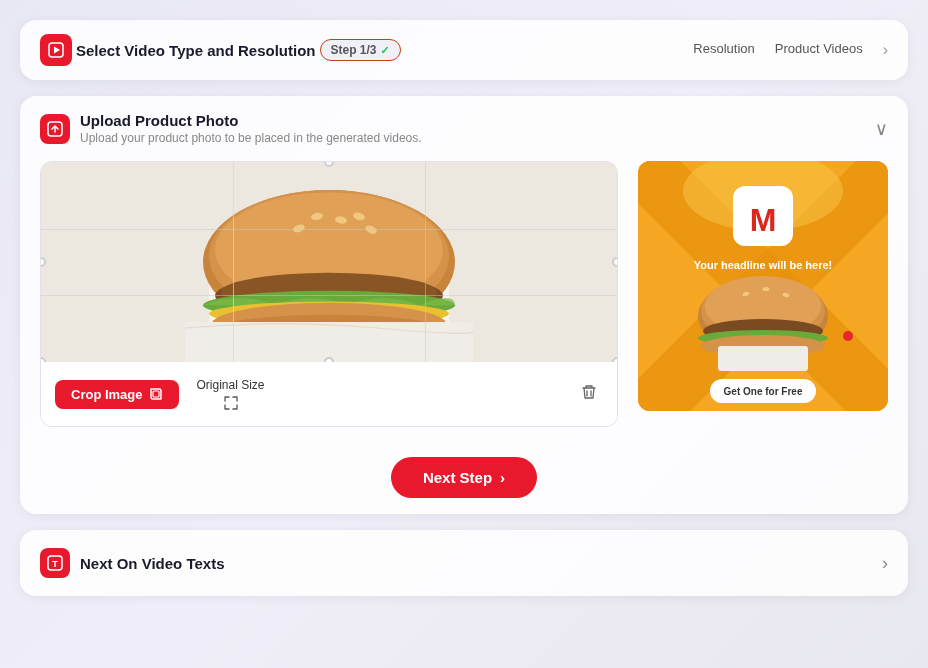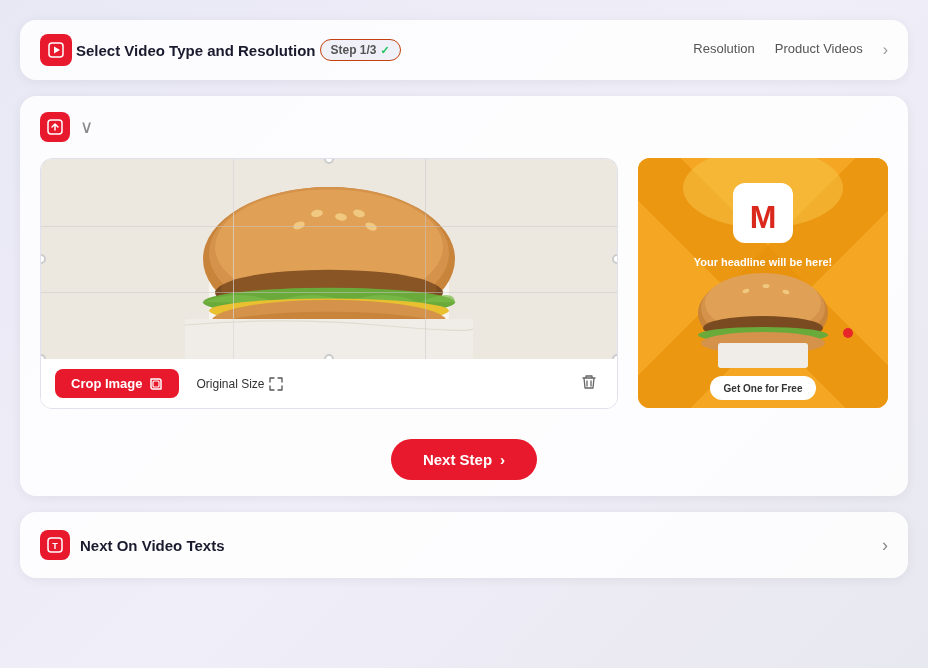--- a/index.html
+++ b/index.html
@@ -208,20 +208,21 @@
       background: none;
       border: none;
       color: #333;
       font-size: 12px;
       font-weight: 500;
       cursor: pointer;
       display: flex;
       align-items: center;
       gap: 4px;
       padding: 6px 10px;
+      flex-direction: column;
     }
     .btn-remove-bg {
       background: none;
       border: none;
       color: #333;
       font-size: 12px;
       font-weight: 500;
       cursor: pointer;
       display: flex;
       align-items: center;
@@ -321,20 +322,24 @@
   </div>
 </div>
 
 <div class="card upload-card">
   <div class="upload-card-header">
     <div class="upload-icon-wrap">
       <svg width="16" height="16" viewBox="0 0 16 16" fill="none">
         <rect x="1" y="1" width="14" height="14" rx="3" fill="none" stroke="white" stroke-width="1.5"></rect>
         <path d="M8 11V5M5 8l3-3 3 3" stroke="white" stroke-width="1.5" stroke-linecap="round" stroke-linejoin="round"></path>
       </svg>
+    </div>
+    <div class="upload-header-text">
+      <div class="upload-title">Upload Product Photo</div>
+      <div class="upload-subtitle">Upload your product photo to be placed in the generated videos.</div>
     </div>
     <span class="collapse-icon">∨</span>
   </div>
 
   <div class="image-edit-area">
 
     <div class="crop-container">
       <div class="burger-svg-container">
         
         <svg width="100%" height="200" viewBox="0 0 480 200" preserveAspectRatio="xMidYMid slice">

